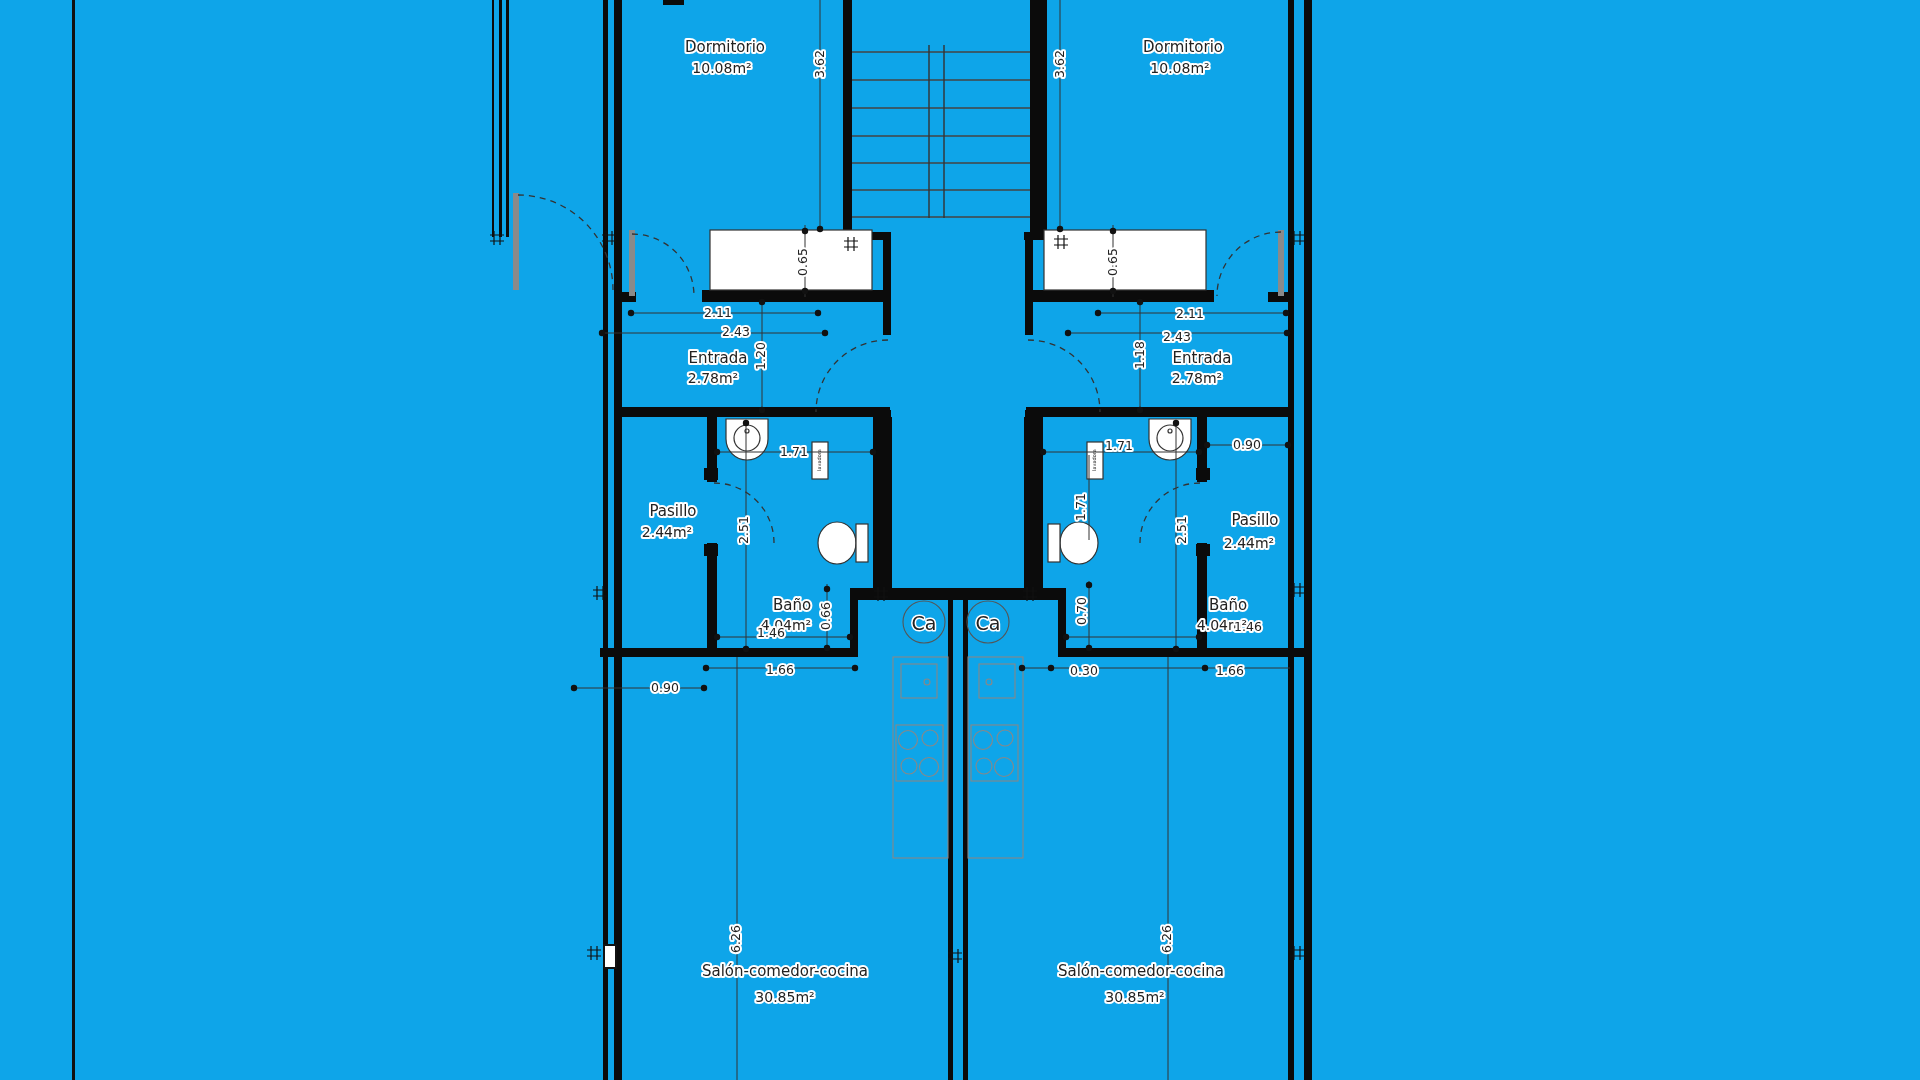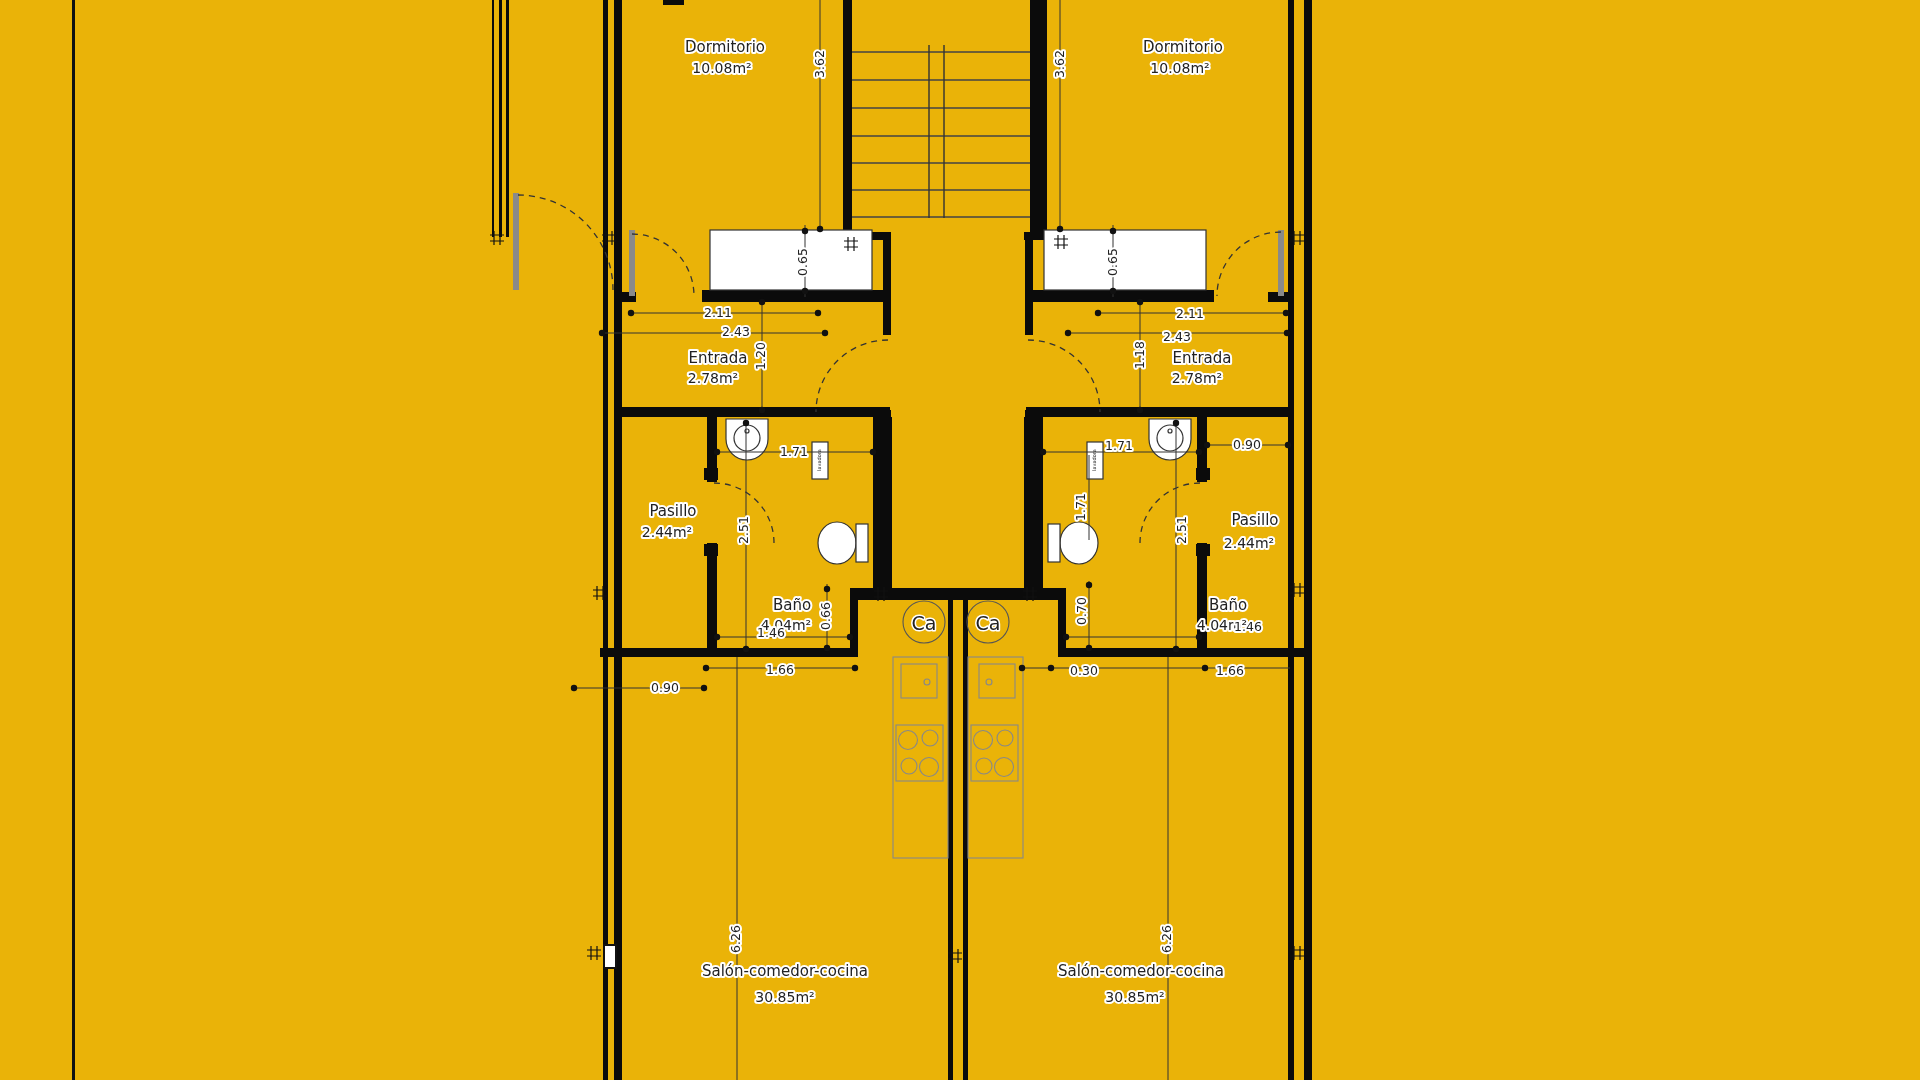--- a/index.html
+++ b/index.html
@@ -1,16 +1,16 @@
 <!DOCTYPE html>
 <html><head>
 <meta charset="utf-8">
 <style>
   html,body{margin:0;padding:0;background:#fff;}
-  #stage{position:relative;width:1920px;height:1080px;background:#eab308;overflow:hidden;
+  #stage{position:relative;width:1920px;height:1080px;background:#0ea5e9;overflow:hidden;
          font-family:"DejaVu Sans", "Liberation Sans", sans-serif;}
   svg{position:absolute;left:0;top:0;}
   text{fill:#222;paint-order:stroke;stroke:#fff;stroke-width:4px;stroke-linejoin:round;}
   .room{font-size:15px;}
   .area{font-size:14px;}
   .dim{font-size:12.5px;}
   .ca{font-size:19px;stroke-width:3px;}
   .tiny{font-size:5px;stroke-width:0;}
 </style>
 </head>

